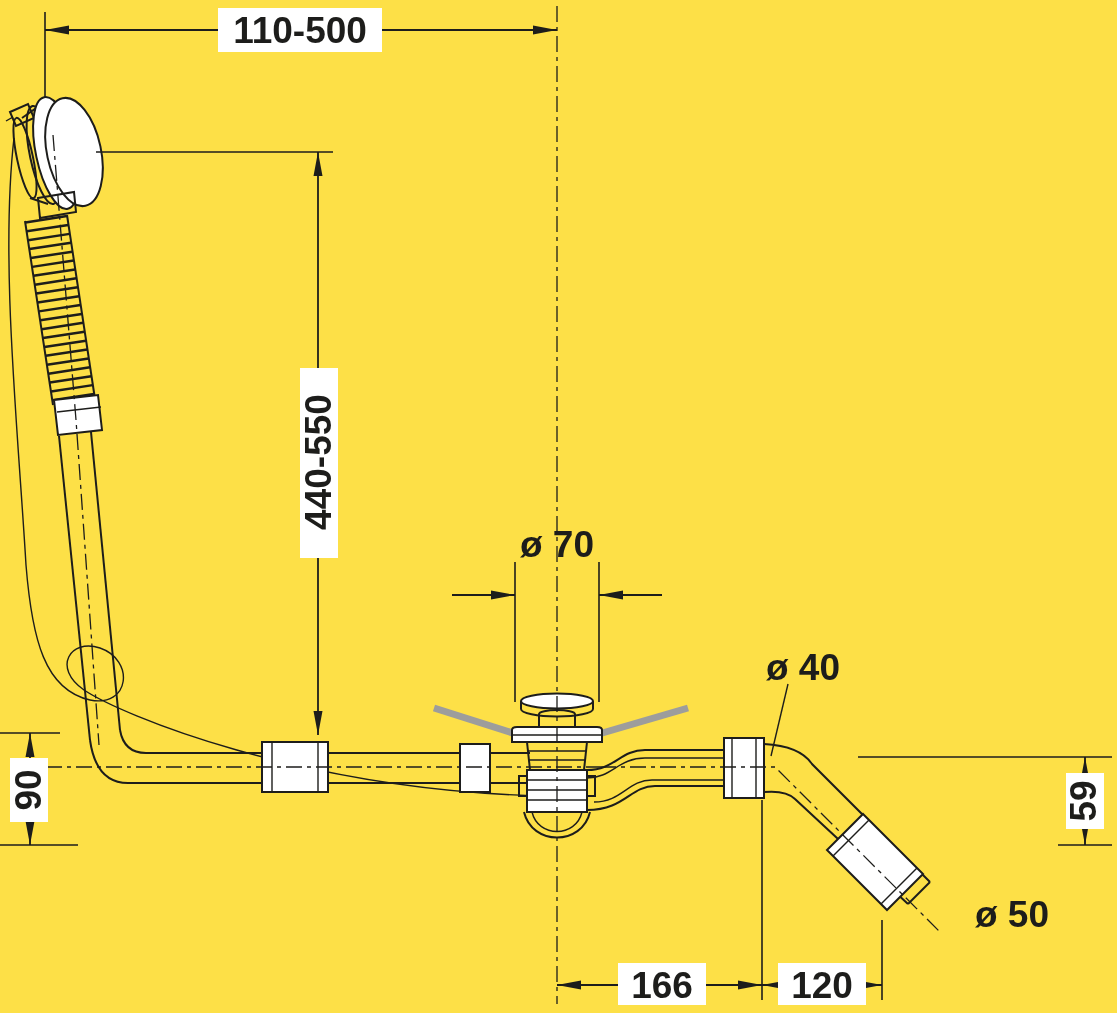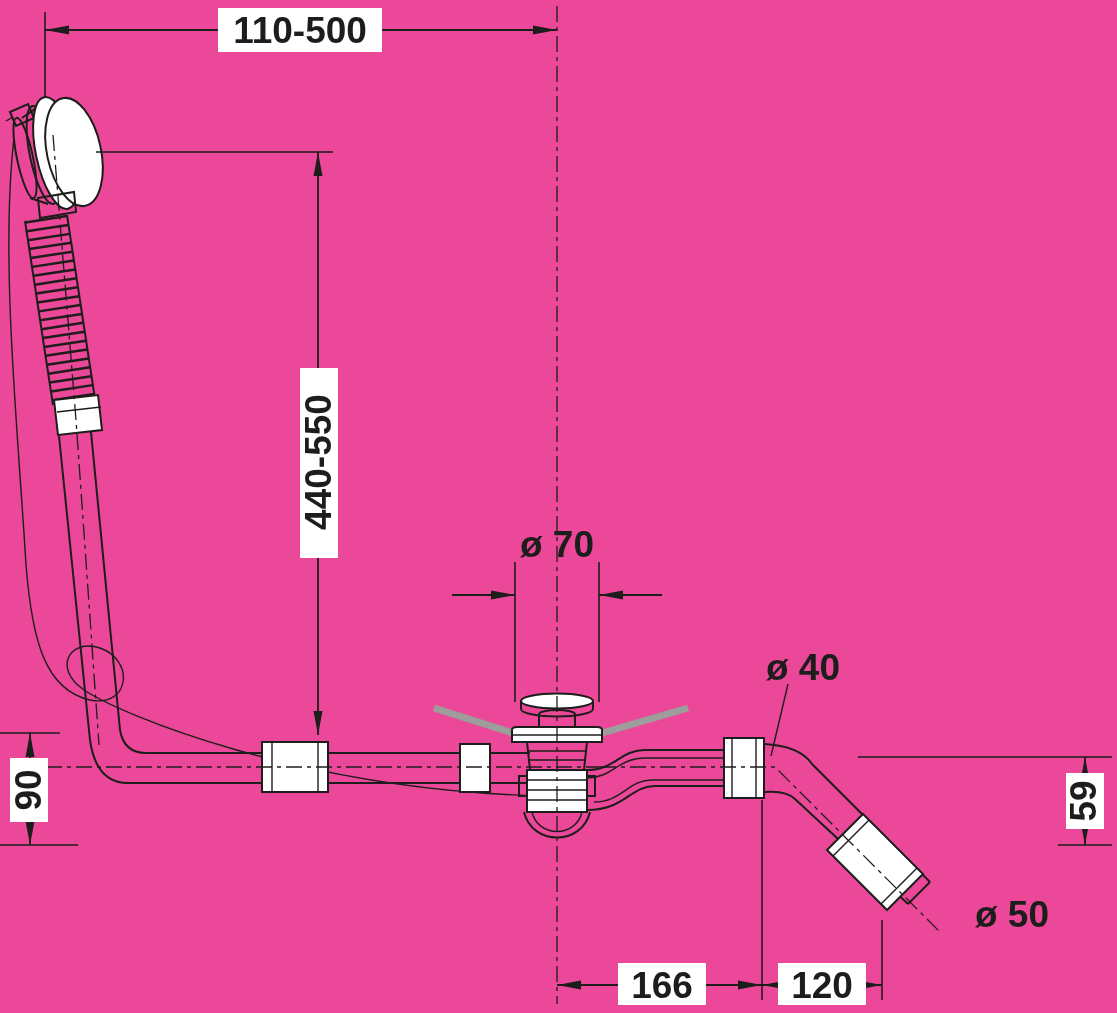--- a/index.html
+++ b/index.html
@@ -1,16 +1,16 @@
 <!DOCTYPE html>
 <html><head>
 <meta charset="utf-8">
 <style>
   html,body{margin:0;padding:0;background:#ffffff;}
-  .stage{position:relative;width:1117px;height:1013px;background:#ec4899;overflow:hidden;
+  .stage{position:relative;width:1117px;height:1013px;background:#fde047;overflow:hidden;
          font-family:"Liberation Sans",sans-serif;}
   svg{position:absolute;left:0;top:0;}
   .ln{stroke:#1d1d1b;stroke-width:2;fill:none;stroke-linecap:butt;}
   .lnthin{stroke:#1d1d1b;stroke-width:1.4;fill:none;}
   .fillw{fill:#ffffff;stroke:#1d1d1b;stroke-width:2;}
   .cl{stroke:#1d1d1b;stroke-width:1.3;fill:none;stroke-dasharray:16 5 4 5;}
   .dimln{stroke:#1d1d1b;stroke-width:1.8;fill:none;}
   .extln{stroke:#1d1d1b;stroke-width:1.6;fill:none;}
   .arrow{fill:#1d1d1b;stroke:none;}
   .tub{stroke:#9d9d9c;stroke-width:7;fill:none;stroke-linecap:butt;}

